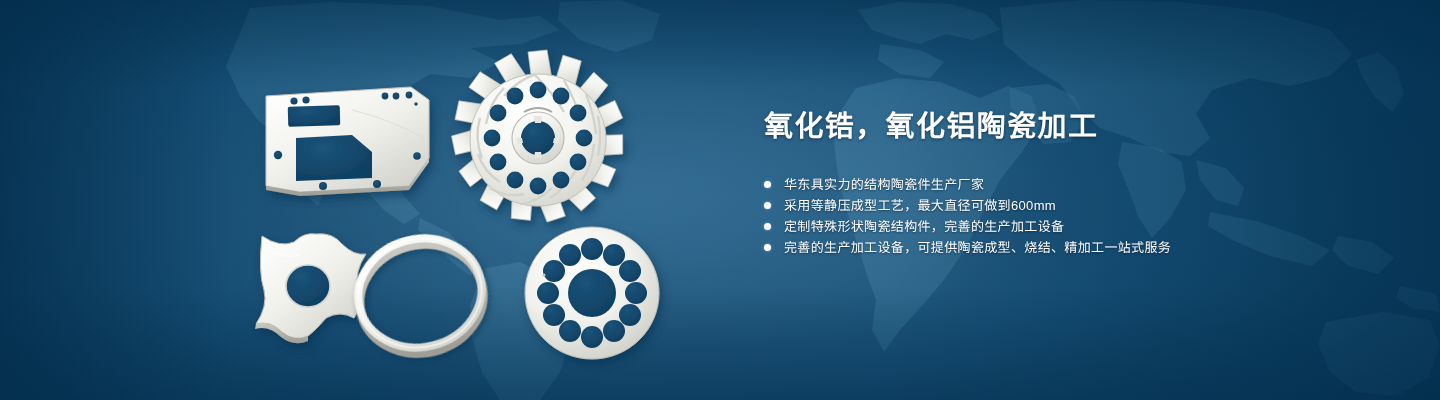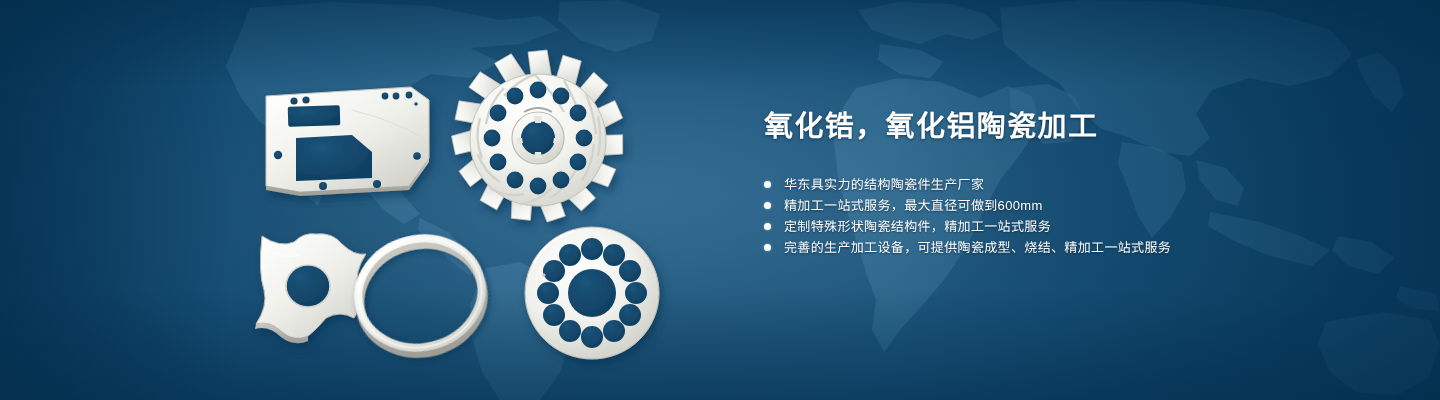--- a/index.html
+++ b/index.html
@@ -339,25 +339,25 @@
 
   <div class="copy">
     <h1 class="headline">氧化锆，氧化铝陶瓷加工</h1>
     <ul class="bullets">
       <li>
         <span class="dot"></span>
         <span>华东具实力的结构陶瓷件生产厂家</span>
       </li>
       <li>
         <span class="dot"></span>
-        <span>精加工一站式服务，最大直径可做到600mm</span>
+        <span>采用等静压成型工艺，最大直径可做到600mm</span>
       </li>
       <li>
         <span class="dot"></span>
-        <span>定制特殊形状陶瓷结构件，精加工一站式服务</span>
+        <span>定制特殊形状陶瓷结构件，完善的生产加工设备</span>
       </li>
       <li>
         <span class="dot"></span>
         <span>完善的生产加工设备，可提供陶瓷成型、烧结、精加工一站式服务</span>
       </li>
     </ul>
   </div>
 
 </div>
 

